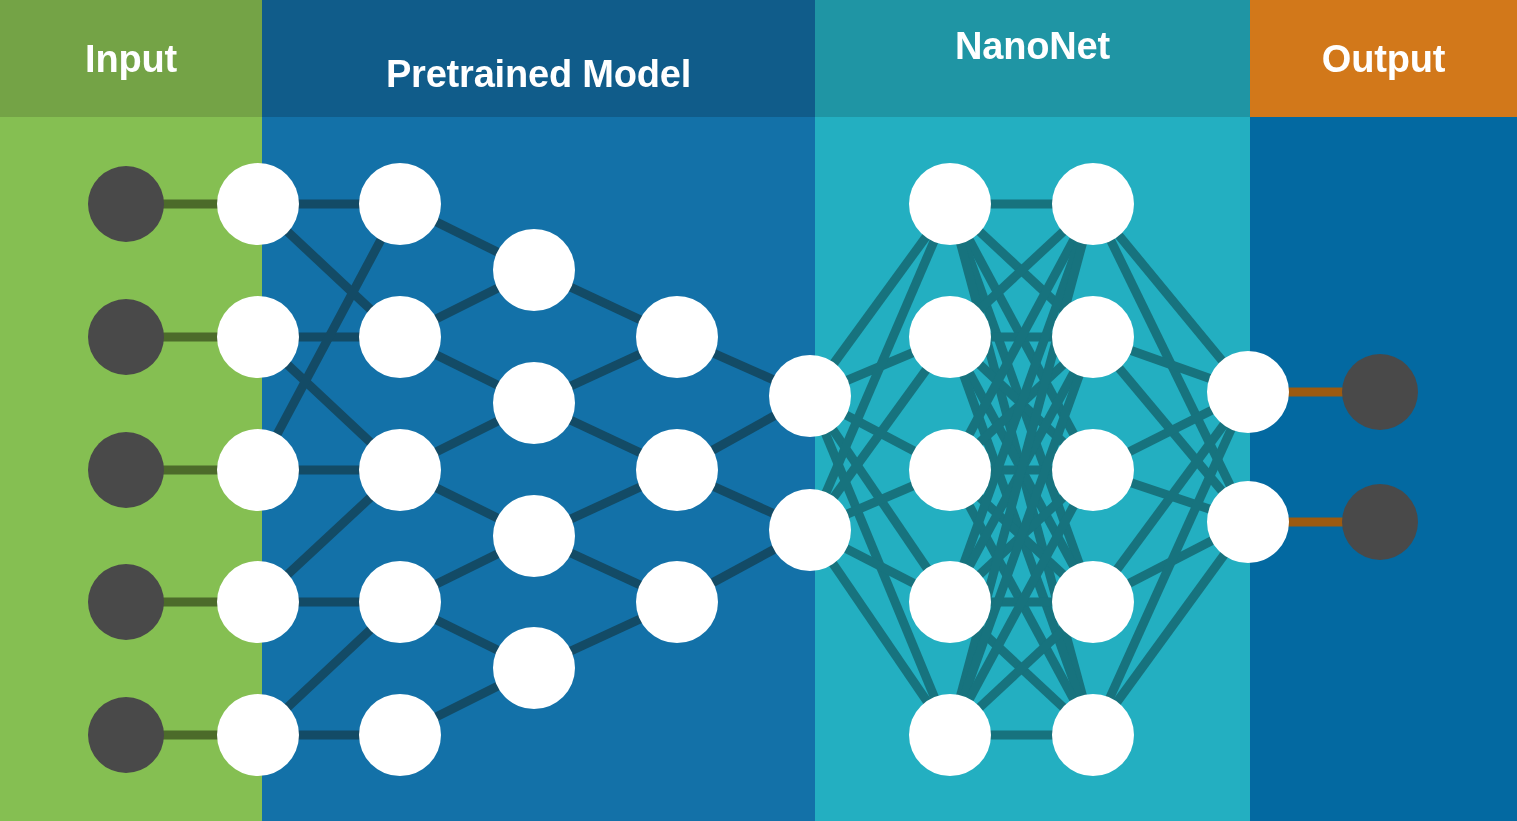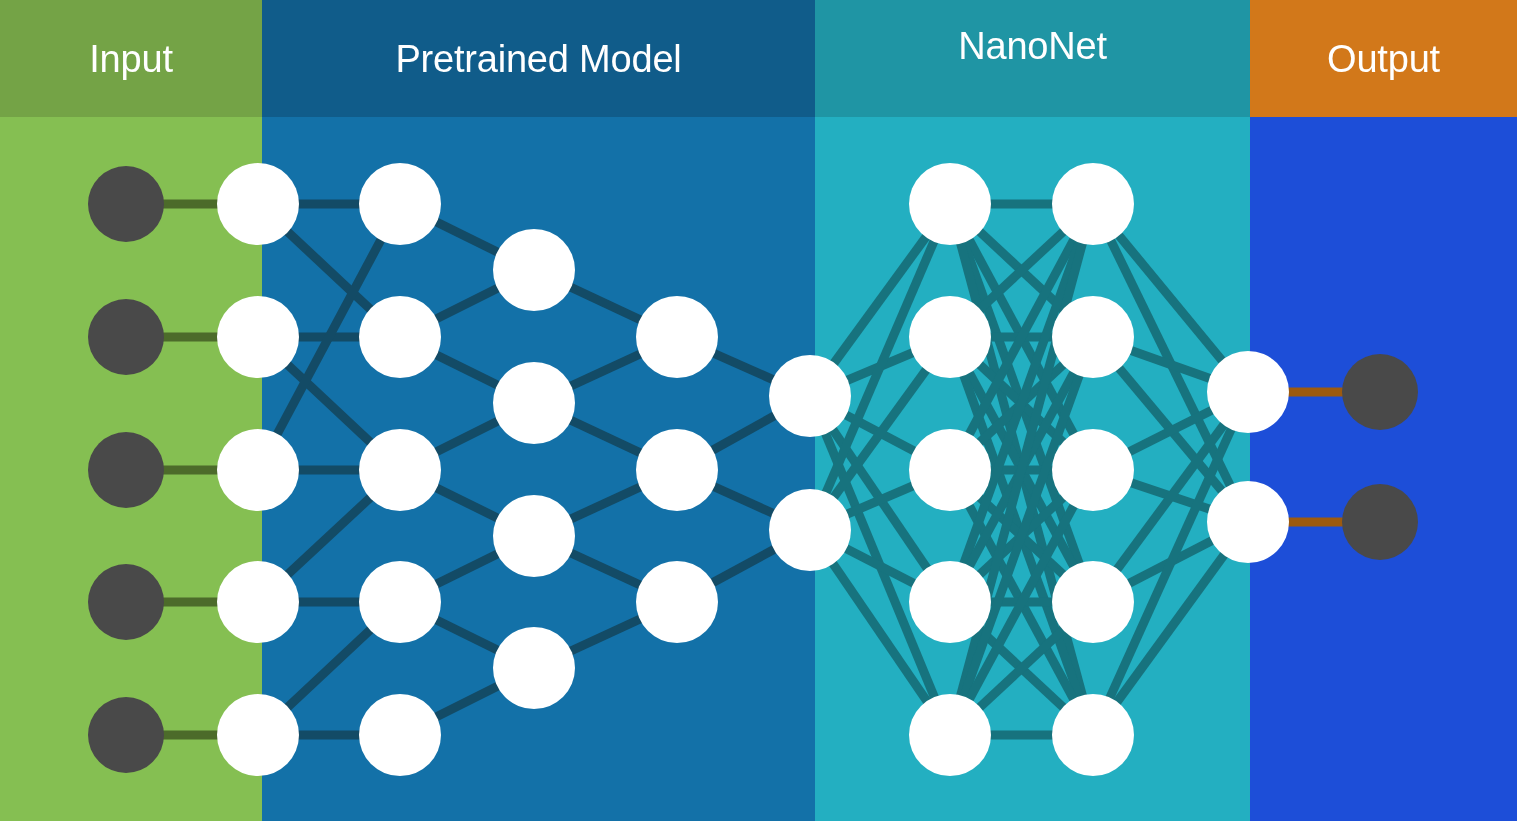--- a/index.html
+++ b/index.html
@@ -2,45 +2,45 @@
 <html><head>
 <meta charset="utf-8">
 <style>
   html,body{margin:0;padding:0;background:#fff;}
   body{font-family:"Liberation Sans",sans-serif;}
   #stage{position:relative;width:1517px;height:821px;overflow:hidden;background:#fff;}
   .band{position:absolute;top:0;height:821px;}
   .band-header{position:absolute;left:0;top:0;width:100%;height:117px;}
   .band-title{position:absolute;left:0;top:0;width:100%;height:117px;
     display:flex;align-items:center;justify-content:center;
-    color:#ffffff;font-weight:normal;font-size:38px;letter-spacing:-0.2px;
+    color:#ffffff;font-weight:bold;font-size:38px;letter-spacing:-0.2px;
     font-family:"Liberation Sans",sans-serif;line-height:1;}
   #net{position:absolute;left:0;top:0;width:1517px;height:821px;}
 </style>
 </head>
 <body>
 
 <div id="stage">
 
   <div class="band" style="left: 0px; width: 262px; background: rgb(133, 191, 82);">
     <div class="band-header" style="background: rgb(116, 163, 70); height: 117px;"></div>
     <div class="band-title" style="height: 117px; color: rgb(255, 255, 255);">Input</div>
   </div>
 
   <div class="band" style="left: 262px; width: 553px; background: rgb(19, 113, 168);">
     <div class="band-header" style="background: rgb(16, 92, 138); height: 117px;"></div>
-    <div class="band-title" style="height: 117px; color: rgb(255, 255, 255);">Pretrained Model</div>
+    <div class="band-title" style="height: 117px; color: rgb(255, 255, 255); margin-top: 15px;">Pretrained Model</div>
   </div>
 
   <div class="band" style="left: 815px; width: 435px; background: rgb(35, 175, 193);">
     <div class="band-header" style="background: rgb(31, 149, 164); height: 117px;"></div>
     <div class="band-title" style="height: 92px; color: rgb(255, 255, 255);">NanoNet</div>
   </div>
 
-  <div class="band" style="left: 1250px; width: 267px; background: #1d4ed8;">
+  <div class="band" style="left: 1250px; width: 267px; background: #0369a1;">
     <div class="band-header" style="background: rgb(210, 120, 26); height: 117px;"></div>
     <div class="band-title" style="height: 117px; color: rgb(255, 255, 255);">Output</div>
   </div>
 
   <svg id="net" viewBox="0 0 1517 821" preserveAspectRatio="none" aria-hidden="true">
     <g id="edges-layer">
         <line x1="126" y1="204" x2="258" y2="204" stroke="#4C6B2A" stroke-width="9" stroke-linecap="butt"></line>
         <line x1="126" y1="337" x2="258" y2="337" stroke="#4C6B2A" stroke-width="9" stroke-linecap="butt"></line>
         <line x1="126" y1="470" x2="258" y2="470" stroke="#4C6B2A" stroke-width="9" stroke-linecap="butt"></line>
         <line x1="126" y1="602" x2="258" y2="602" stroke="#4C6B2A" stroke-width="9" stroke-linecap="butt"></line>

